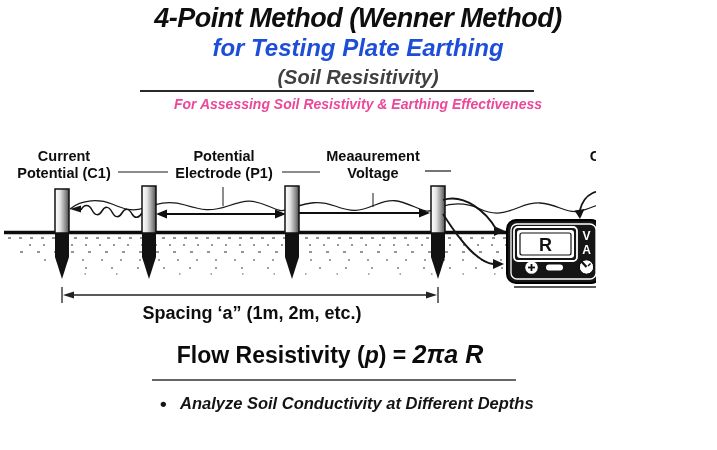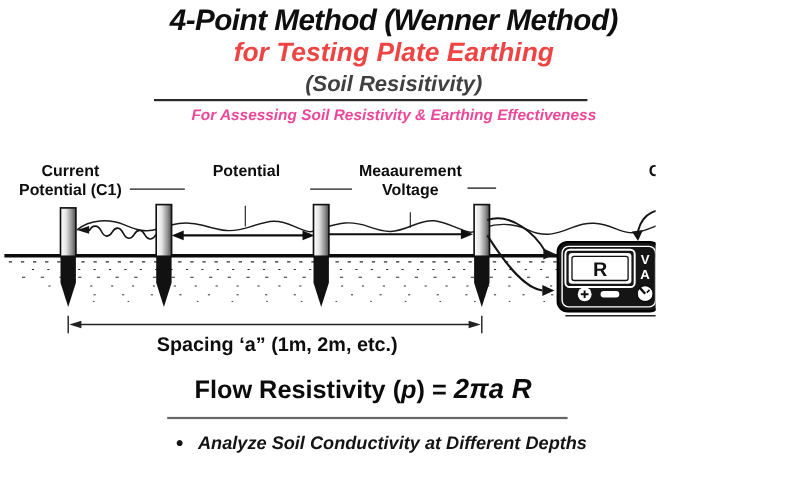--- a/index.html
+++ b/index.html
@@ -3,21 +3,21 @@
 <meta charset="utf-8">
 <style>
   html,body{margin:0;padding:0;background:#fff;}
   .stage{
     position:relative;width:596px;height:450px;background:#ffffff;
     font-family:"Liberation Sans",sans-serif;color:#111;overflow:hidden;
   }
   .abs{position:absolute;}
   .ctr{text-align:center;}
   .t-title{font-size:27px;font-weight:bold;font-style:italic;letter-spacing:-0.5px;color:#0e0e0e;}
-  .t-sub{font-size:24px;font-weight:bold;font-style:italic;color:#ef4444;}
+  .t-sub{font-size:24px;font-weight:bold;font-style:italic;color:#1d4ed8;}
   .t-note{font-size:20px;font-weight:bold;font-style:italic;color:#404040;}
   .t-tag{font-size:14px;font-weight:bold;font-style:italic;color:#ec4899;}
   .hline{border-top:2px solid #2a2a2a;height:0;}
   .fline{border-top:2px solid #666;height:0;}
   .elabel{font-size:14.5px;font-weight:bold;line-height:17px;color:#0e0e0e;}
   .small-note{font-size:15.5px;font-weight:bold;color:#0e0e0e;}
   .spacing-lab{font-size:18px;font-weight:bold;color:#0e0e0e;}
   .formula{font-size:23px;font-weight:bold;color:#0b0b0b;white-space:nowrap;}
   .formula .it{font-style:italic;}
   .formula .big{font-size:25px;font-style:italic;}
@@ -153,20 +153,21 @@
   <div class="abs ctr t-note" style="left:28px;top:66px;width:660px;">(Soil Resisitivity)</div>
   <div class="abs hline" style="left:140px;top:90px;width:394px;"></div>
   <div class="abs ctr t-tag" style="left:28px;top:96px;width:660px;">For Assessing Soil Resistivity &amp; Earthing Effectiveness</div>
 
   <div class="abs ctr elabel" style="left:8px;top:148px;width:112px;">
     <div>Current</div>
     <div>Potential (C1)</div>
   </div>
   <div class="abs ctr elabel" style="left:168px;top:148px;width:112px;">
     <div>Potential</div>
+    <div>Electrode (P1)</div>
   </div>
   <div class="abs ctr elabel" style="left:317px;top:148px;width:112px;">
     <div>Meaaurement</div>
     <div>Voltage</div>
   </div>
   <div class="abs ctr elabel" style="left:554px;top:148px;width:124px;">
     <div>Current</div>
   </div>
 
 

